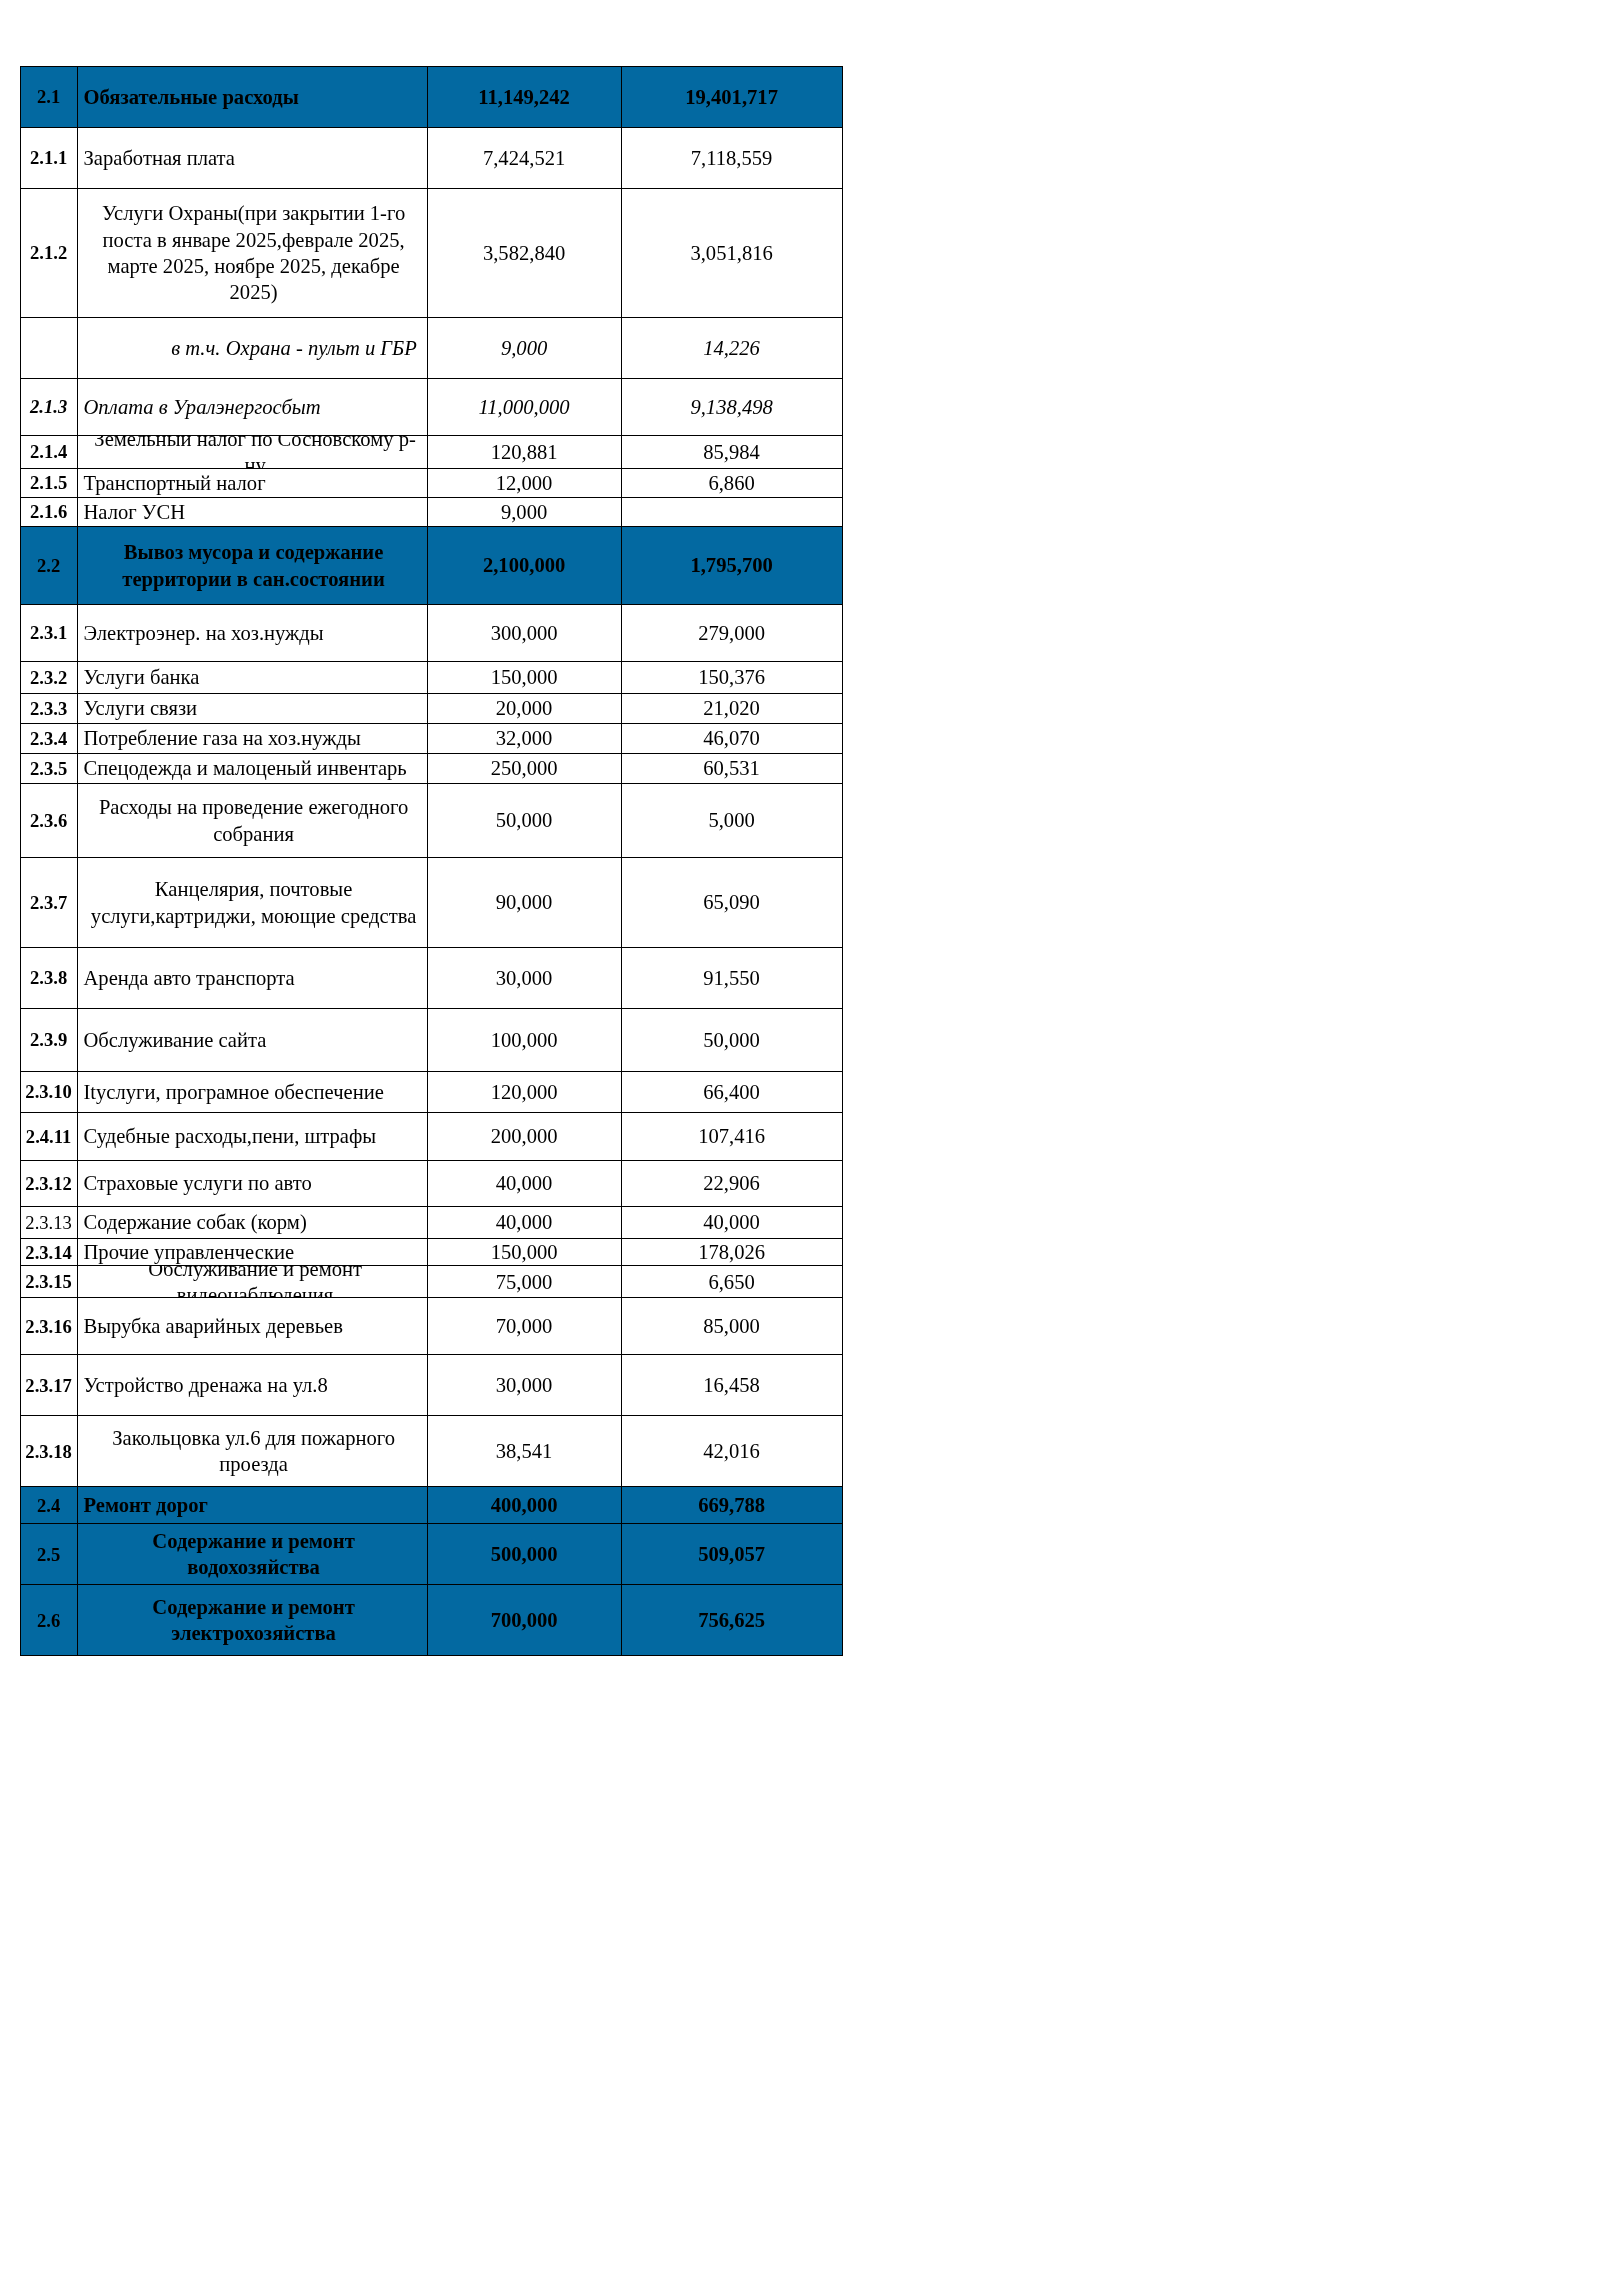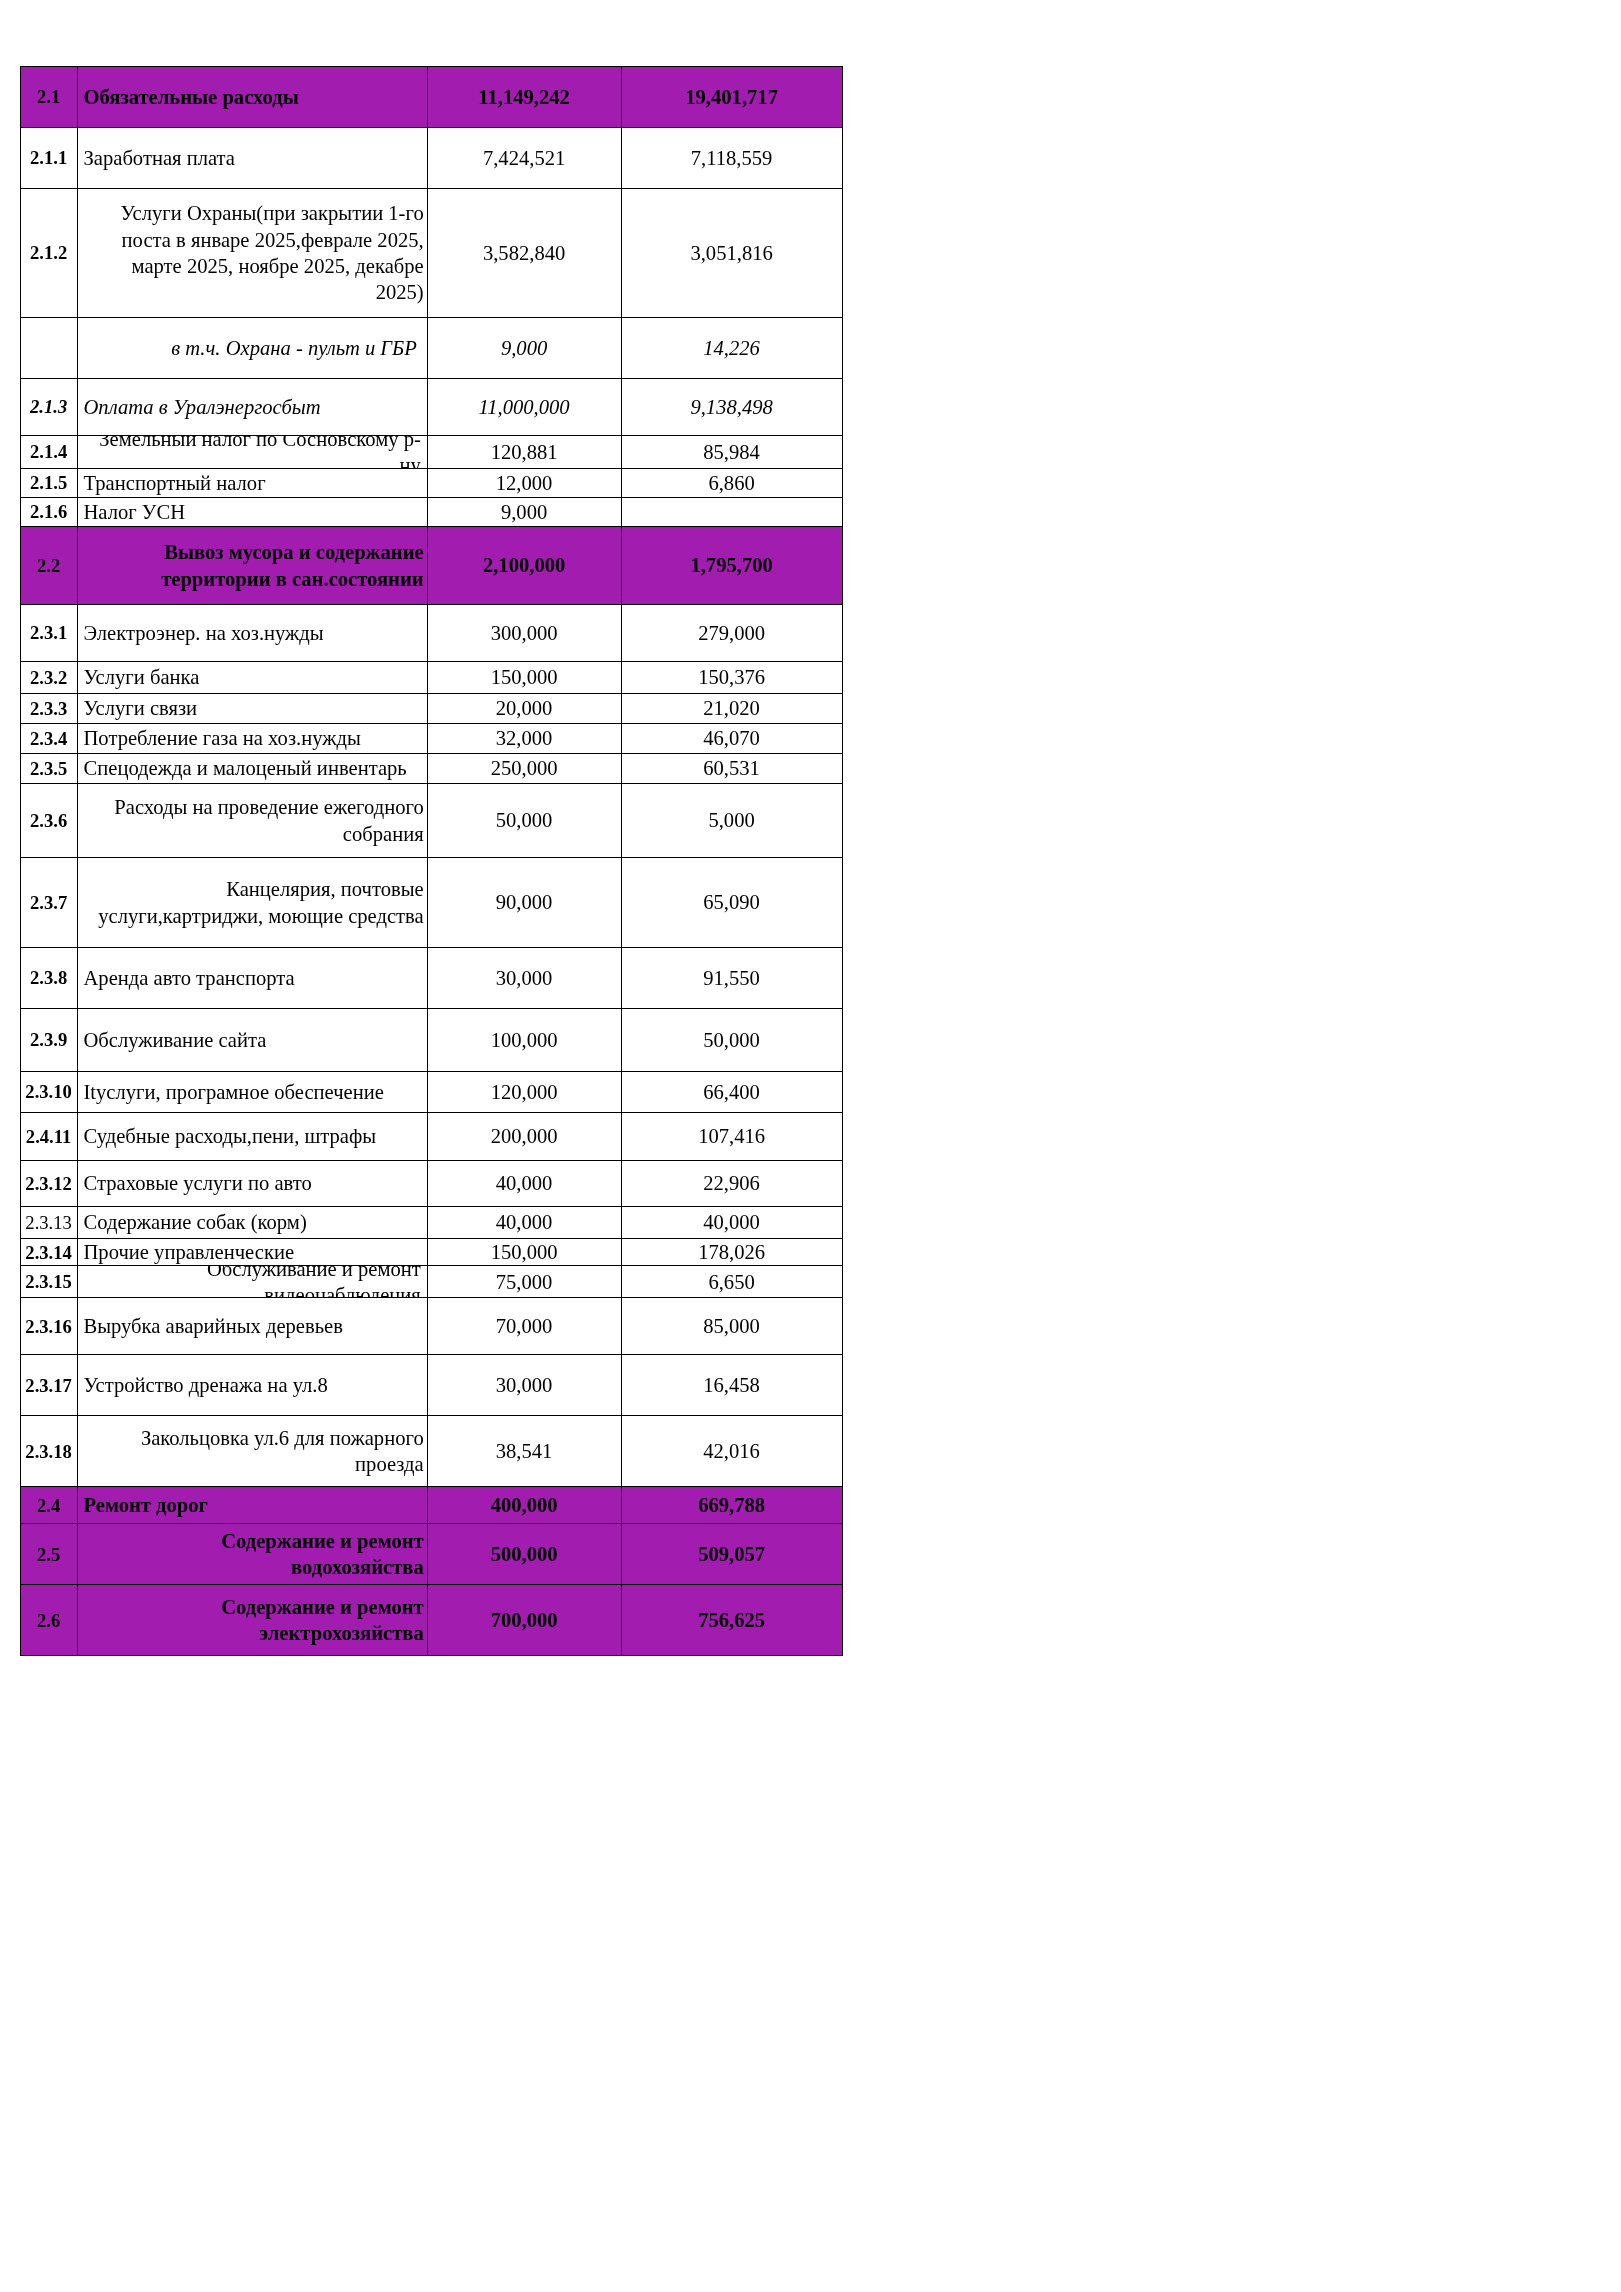--- a/index.html
+++ b/index.html
@@ -61,31 +61,31 @@
     font-weight: bold;
     font-size: 18.6px;
     justify-content: center;
     line-height: 1.15;
   }
   .name {
     font-size: 20.6px;
     padding-left: 5.9px;
     padding-right: 2.9px;
     line-height: 1.28;
-    text-align: right;
+    text-align: center;
   }
   .num {
     font-size: 20.6px;
     justify-content: center;
     text-align: center;
     line-height: 1.2;
   }
 
   
-  tr.shaded > td { background: #a21caf; }
+  tr.shaded > td { background: #0369a1; }
   tr.shaded .name, tr.shaded .num, tr.shaded .code { font-weight: bold; }
   .italic { font-style: italic; }
   .nonbold { font-weight: normal; }
 
   
   .hb-top    { border-top-width: 2.9px;    border-top-color:#000; }
   .hb-bottom { border-bottom-width: 2.9px; border-bottom-color:#000; }
   .hb-left   { border-left-width: 2.9px;   border-left-color:#000; }
   .hb-right  { border-right-width: 2.9px;  border-right-color:#000; }
 

